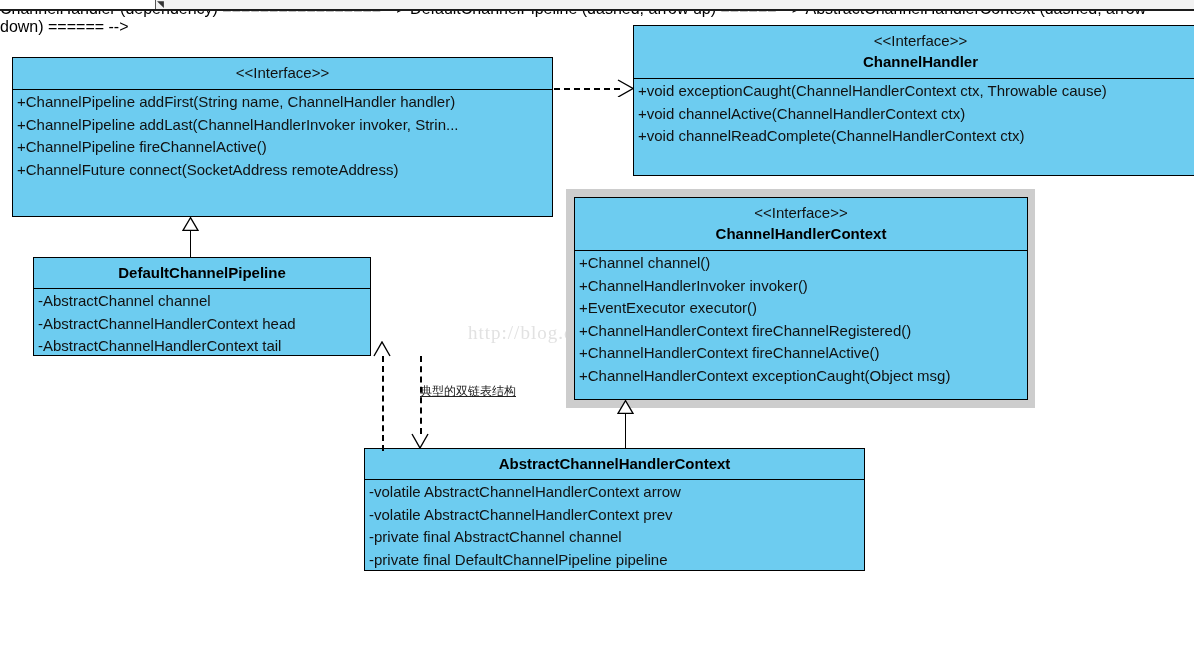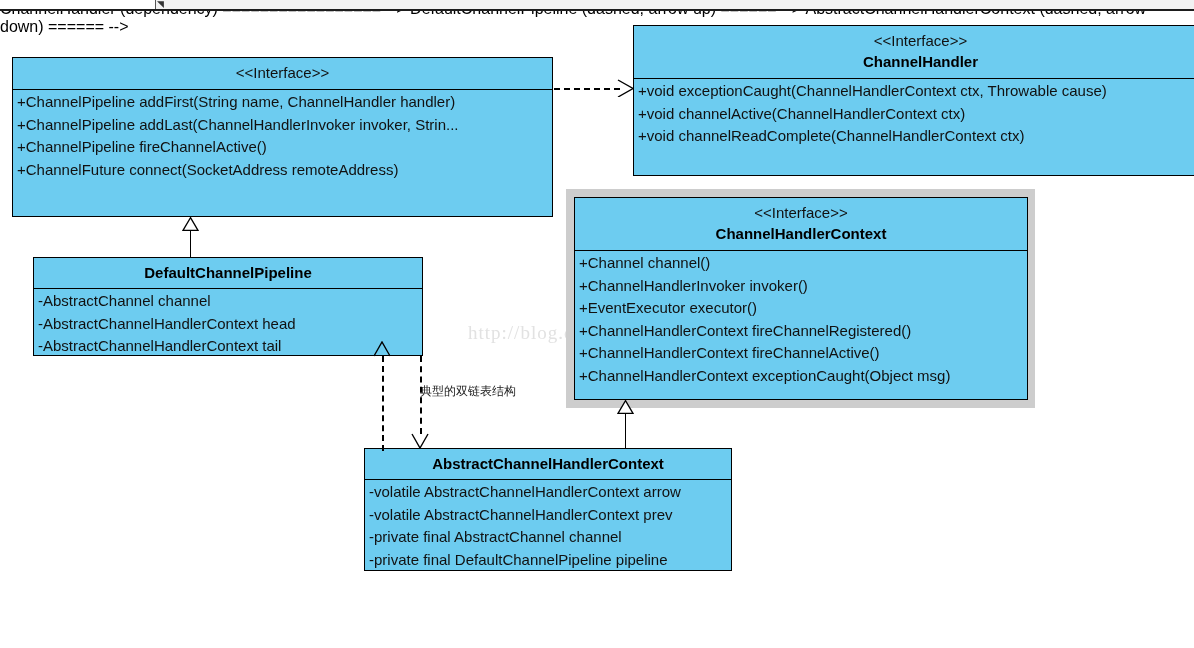--- a/index.html
+++ b/index.html
@@ -31,21 +31,21 @@
   .hdash{position:absolute;height:0;border-top:2px dashed #000;}
   .tri-up-o{position:absolute;width:16px;height:13px;}
   .tri-up-o svg{display:block;}
 
   
   .arrowhead{position:absolute;}
   .arrowhead svg{display:block;}
 
   
   .note{position:absolute;font-size:12px;color:#222;white-space:nowrap;
-        font-family:"DejaVu Sans","Liberation Sans",sans-serif;}
+        font-family:"DejaVu Sans","Liberation Sans",sans-serif;text-decoration:underline;}
   .watermark{position:absolute;font-size:19px;color:#e2e2e2;white-space:nowrap;
         font-family:"Liberation Serif","DejaVu Serif",serif;letter-spacing:1px;}
 </style>
 </head>
 <body>
 
 
 
 
 <div class="chrome">
@@ -95,33 +95,33 @@
     <div class="mem">+Channel channel()</div>
     <div class="mem">+ChannelHandlerInvoker invoker()</div>
     <div class="mem">+EventExecutor executor()</div>
     <div class="mem">+ChannelHandlerContext fireChannelRegistered()</div>
     <div class="mem">+ChannelHandlerContext fireChannelActive()</div>
     <div class="mem">+ChannelHandlerContext exceptionCaught(Object msg)</div>
   </div>
 </div>
 
 
-<div class="uml" style="left:33px;top:257px;width:390px;height:99px;">
+<div class="uml" style="left:33px;top:257px;width:338px;height:99px;">
   <div class="hdr" style="padding:4px 0 5px;">
     <div class="cname">DefaultChannelPipeline</div>
   </div>
   <div class="body">
     <div class="mem">-AbstractChannel channel</div>
     <div class="mem">-AbstractChannelHandlerContext head</div>
     <div class="mem">-AbstractChannelHandlerContext tail</div>
   </div>
 </div>
 
 
-<div class="uml" style="left:364px;top:448px;width:368px;height:123px;">
+<div class="uml" style="left:364px;top:448px;width:501px;height:123px;">
   <div class="hdr" style="padding:4px 0 5px;">
     <div class="cname">AbstractChannelHandlerContext</div>
   </div>
   <div class="body">
     <div class="mem">-volatile AbstractChannelHandlerContext arrow</div>
     <div class="mem">-volatile AbstractChannelHandlerContext prev</div>
     <div class="mem">-private final AbstractChannel channel</div>
     <div class="mem">-private final DefaultChannelPipeline pipeline</div>
   </div>
 </div>

